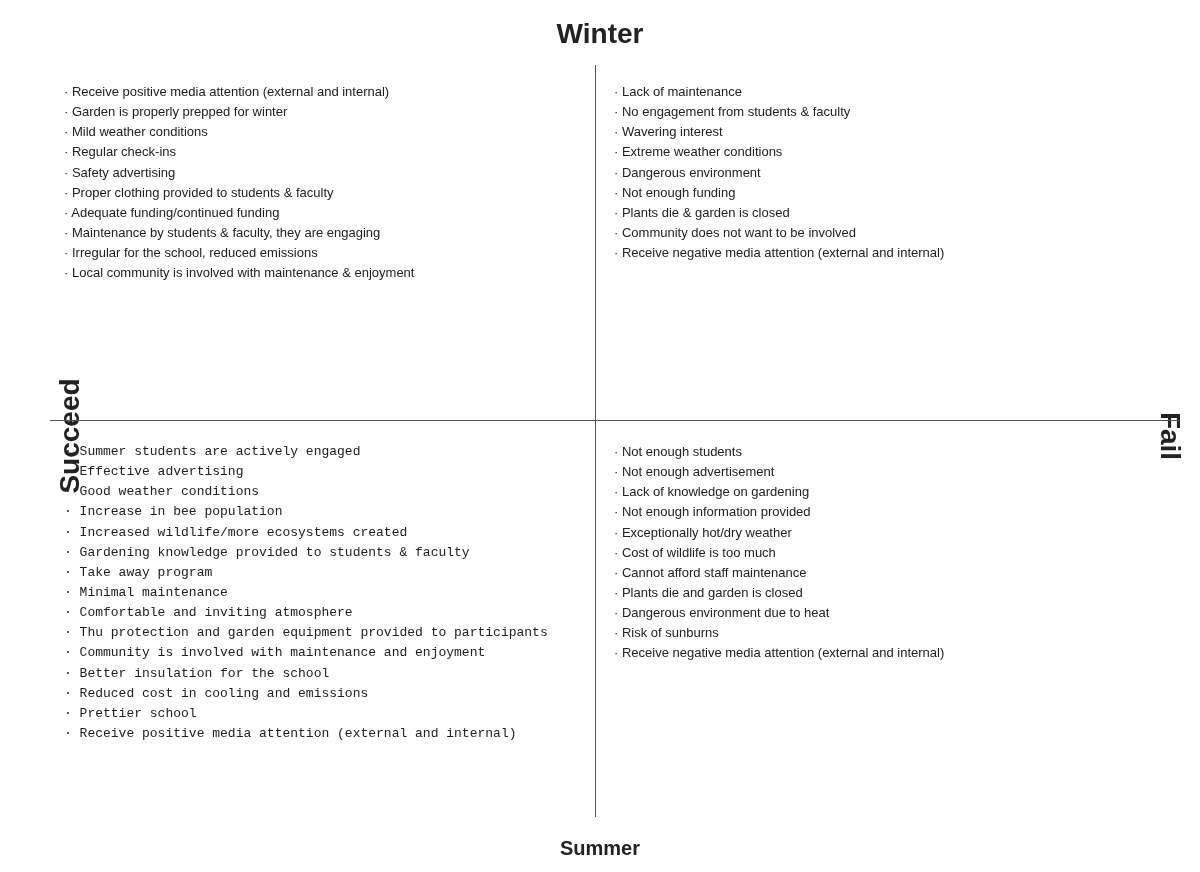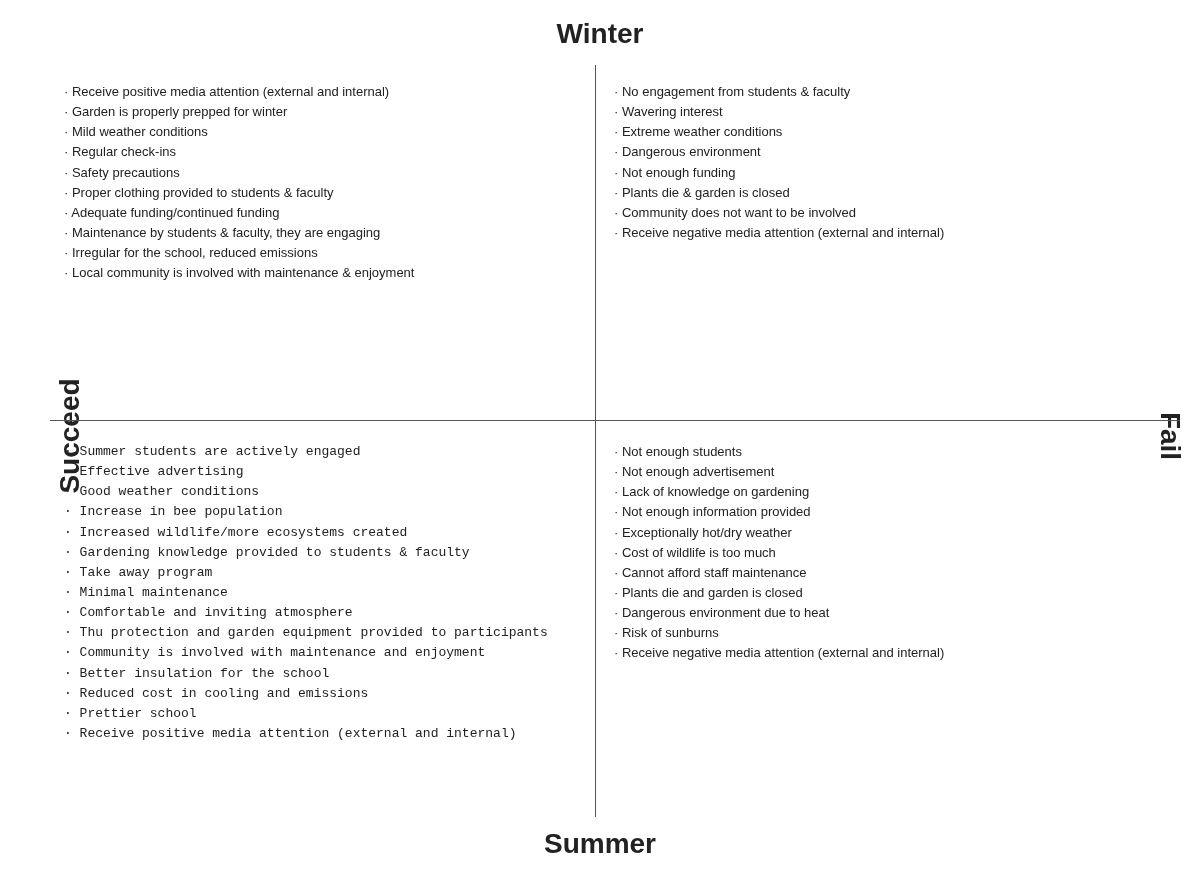--- a/index.html
+++ b/index.html
@@ -29,21 +29,21 @@
       transform: translateX(-50%);
       font-size: 28px;
       font-weight: bold;
       color: #222;
     }
     .axis-label-bottom {
       position: absolute;
       bottom: 12px;
       left: 50%;
       transform: translateX(-50%);
-      font-size: 28px;
+      font-size: 20px;
       font-weight: bold;
       color: #222;
     }
     .axis-label-left {
       position: absolute;
       left: 12px;
       top: 50%;
       transform: translateY(-50%) rotate(-90deg);
       font-size: 28px;
       font-weight: bold;
@@ -135,31 +135,32 @@
 
   <div class="h-line"></div>
   <div class="v-line"></div>
 
   <div class="quadrant q1">
     <ul id="q1-list">
         <li>Receive positive media attention (external and internal)</li>
         <li>Garden is properly prepped for winter</li>
         <li>Mild weather conditions</li>
         <li>Regular check-ins</li>
-        <li>Safety precautions</li>
+        <li>Safety advertising</li>
         <li>Proper clothing provided to students &amp; faculty</li>
         <li>Adequate funding/continued funding</li>
         <li>Maintenance by students &amp; faculty, they are engaging</li>
         <li>Irregular for the school, reduced emissions</li>
         <li>Local community is involved with maintenance &amp; enjoyment</li>
       </ul>
   </div>
 
   <div class="quadrant q2">
     <ul id="q2-list">
+        <li>Lack of maintenance</li>
         <li>No engagement from students &amp; faculty</li>
         <li>Wavering interest</li>
         <li>Extreme weather conditions</li>
         <li>Dangerous environment</li>
         <li>Not enough funding</li>
         <li>Plants die &amp; garden is closed</li>
         <li>Community does not want to be involved</li>
         <li>Receive negative media attention (external and internal)</li>
       </ul>
   </div>

